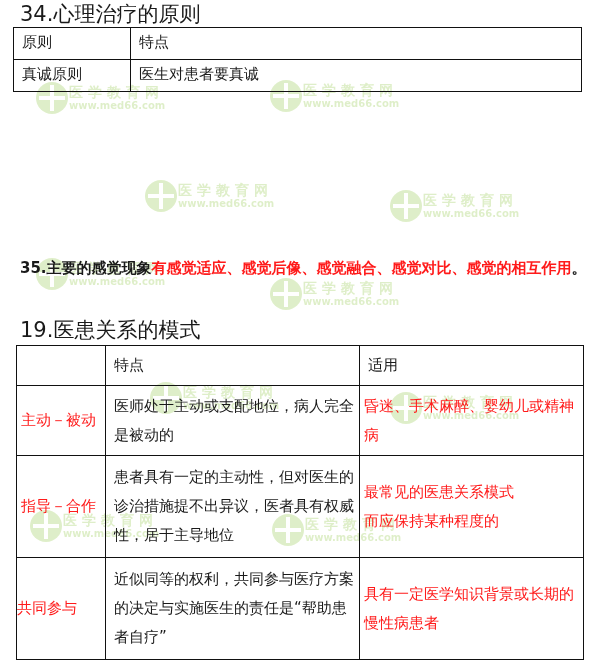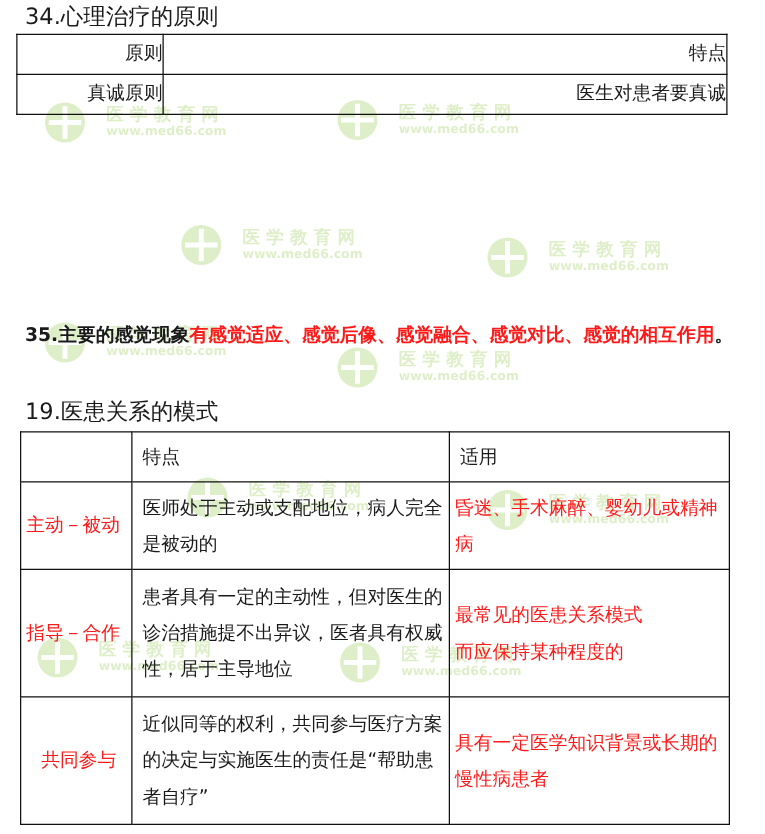--- a/index.html
+++ b/index.html
@@ -1,32 +1,32 @@
 <!DOCTYPE html>
 <html><head>
   <meta charset="utf-8">
   <style>
     html, body { margin: 0; padding: 0; background: #ffffff; }
     body {
       width: 612px; height: 667px; position: relative; overflow: hidden;
       font-family: "DejaVu Sans", sans-serif; color: #1a1a1a; font-size: 15px;
     }
     .abs { position: absolute; }
-    .heading { font-size: 18px; line-height: 20px; white-space: nowrap; }
+    .heading { font-size: 21px; line-height: 20px; white-space: nowrap; }
     .red { color: #ff1a1a; }
     .cell-text { font-size: 15px; line-height: 29px; }
     table.t { position: absolute; border-collapse: collapse; table-layout: fixed; }
     table.t td { border: 1px solid #111; padding: 0 0 0 8px; vertical-align: top; font-size: 15px; }
     table.t2 td { vertical-align: middle; }
     .para { position: absolute; left: 20px; width: 575px; font-size: 15px; line-height: 29px; font-weight: bold; }
     .wm { position: absolute; opacity: 0.28; pointer-events: none; }
     .wm .logo { display: inline-block; width: 32px; height: 32px; border-radius: 50%; background: #8dc63f; position: relative; vertical-align: middle; }
     .wm .logo::before { content: ""; position: absolute; left: 14px; top: 3px; width: 4px; height: 26px; background: #fff; }
     .wm .logo::after { content: ""; position: absolute; left: 3px; top: 14px; width: 26px; height: 4px; background: #fff; }
-    .wm .txt { display: inline-block; vertical-align: middle; color: #8dc63f; font-weight: bold; margin-left: 17px; }
+    .wm .txt { display: inline-block; vertical-align: middle; color: #8dc63f; font-weight: bold; margin-left: 1px; }
     .wm .cn { font-size: 14px; letter-spacing: 5px; line-height: 16px; }
     .wm .url { font-size: 10px; line-height: 12px; }
   </style>
 </head>
 <body>
 
 <div class="wm" style="left:36px;top:82px;">
   <span class="logo"></span><span class="txt"><div class="cn">医学教育网</div><div class="url">www.med66.com</div></span>
 </div>
 <div class="wm" style="left:270px;top:80px;">
@@ -52,21 +52,21 @@
 </div>
 <div class="wm" style="left:30px;top:510px;">
   <span class="logo"></span><span class="txt"><div class="cn">医学教育网</div><div class="url">www.med66.com</div></span>
 </div>
 <div class="wm" style="left:272px;top:514px;">
   <span class="logo"></span><span class="txt"><div class="cn">医学教育网</div><div class="url">www.med66.com</div></span>
 </div>
 
 <div class="abs heading" style="left:20px;top:4px;">34.心理治疗的原则</div>
 
-<table class="t" style="left:13px;top:27px;width:568px;text-align:right;">
+<table class="t" style="left:13px;top:27px;width:568px;">
   <colgroup>
       <col style="width:117px">
       <col style="width:451px">
     </colgroup>
   <tbody>
       <tr style="height:32px;">
     <td class="cell-text">原则</td>
     <td class="cell-text">特点</td>
   </tr>
   <tr style="height:32px;">
@@ -101,18 +101,18 @@
   </tr>
   <tr style="height:102px;">
     <td class="cell-text red" style="padding-left:4px;">指导－合作</td>
     <td class="cell-text">患者具有一定的主动性，但对医生的诊治措施提不出异议，医者具有权威性，居于主导地位</td>
     <td class="cell-text red" style="padding-left:4px;">
           <div>最常见的医患关系模式</div>
           <div>而应保持某种程度的</div>
         </td>
   </tr>
   <tr style="height:102px;">
-    <td class="cell-text red" style="padding-left:16px;">共同参与</td>
+    <td class="cell-text red" style="padding-left:0;">共同参与</td>
     <td class="cell-text">近似同等的权利，共同参与医疗方案的决定与实施医生的责任是“帮助患者自疗”</td>
     <td class="cell-text red" style="padding-left:4px;">具有一定医学知识背景或长期的慢性病患者</td>
   </tr>
 </tbody>
   </table>
 
 </body></html>

